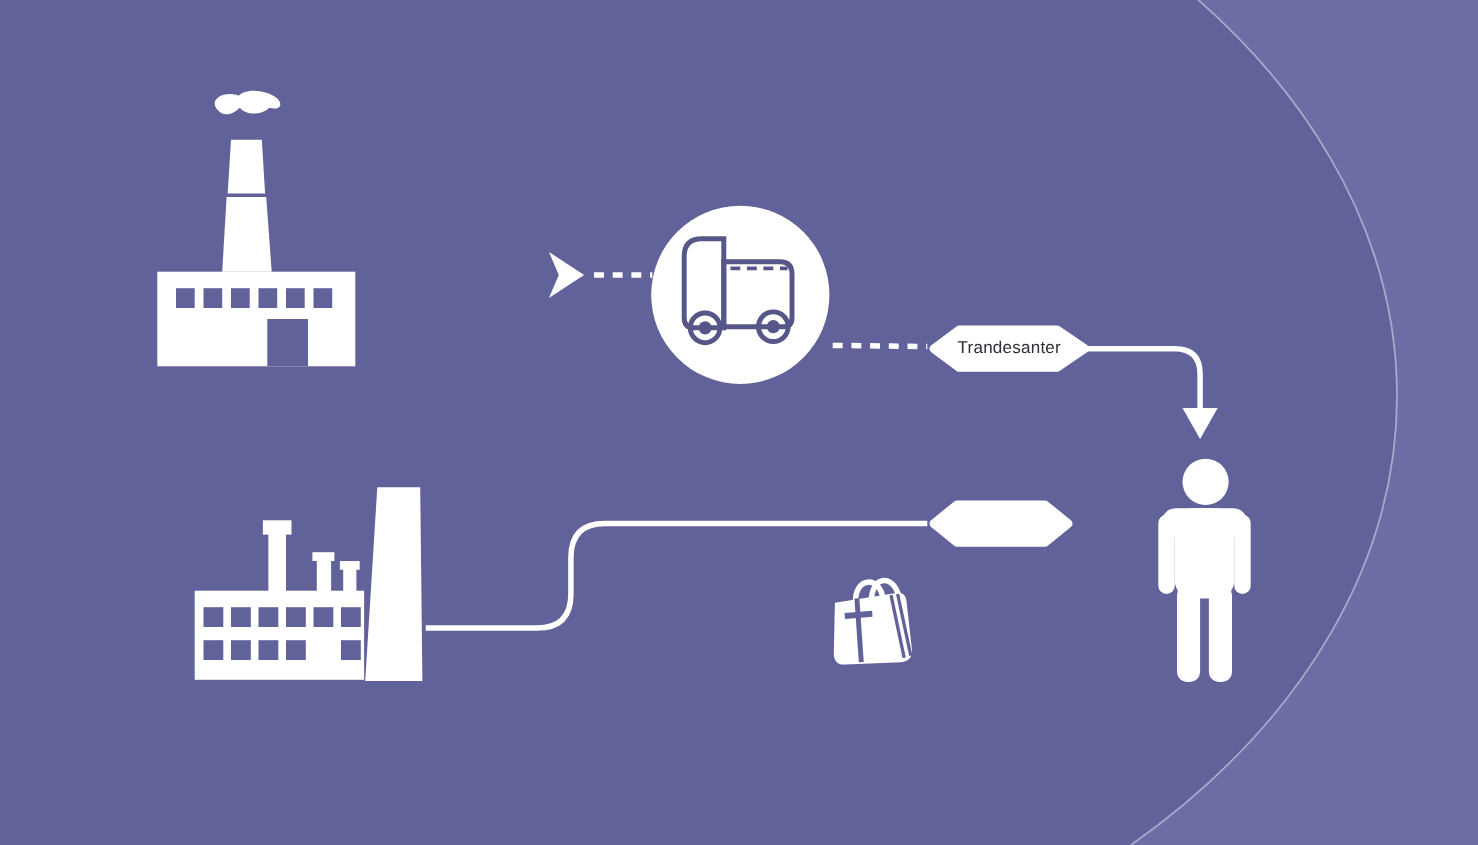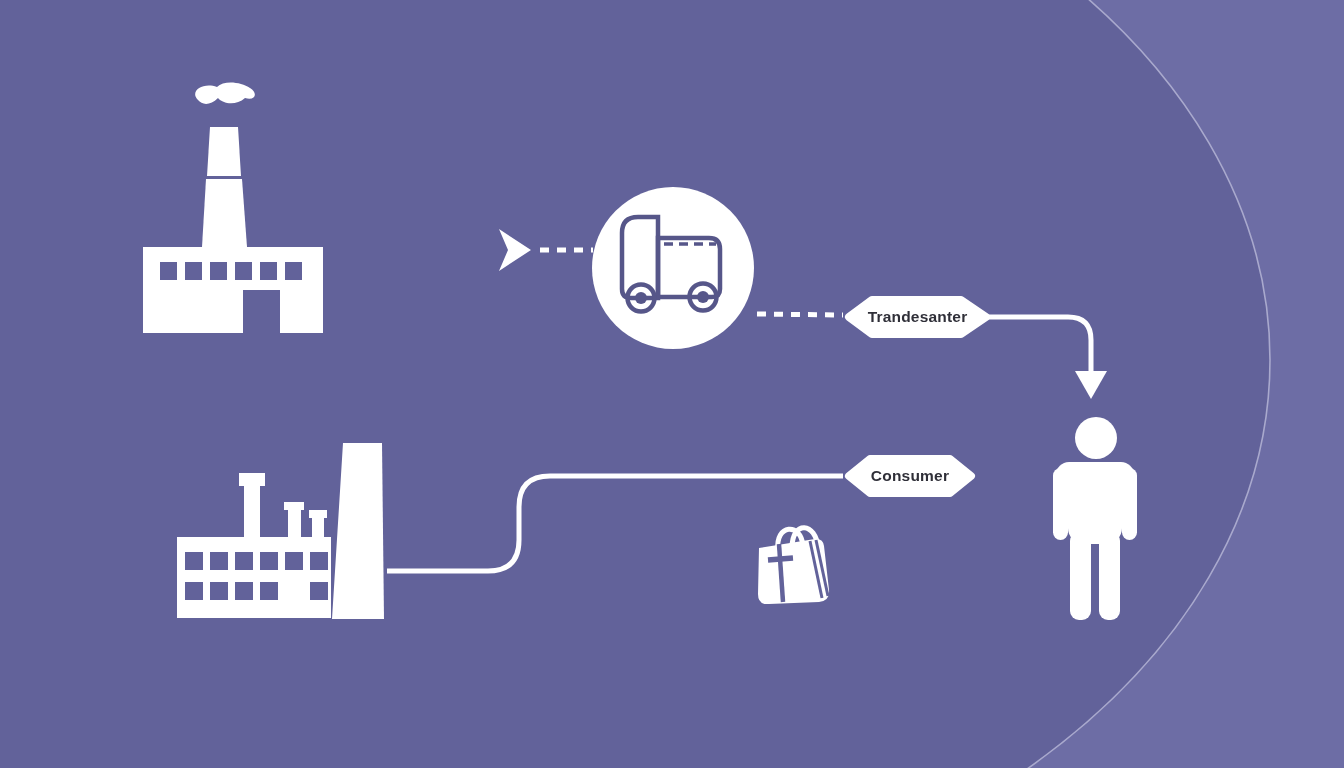--- a/index.html
+++ b/index.html
@@ -12,21 +12,21 @@
   .layer{position:absolute;left:0;top:0;}
   .abs{position:absolute;}
   
   .w-fill{fill:var(--icon_white,#ffffff);}
   .p-fill{fill:var(--bg_inner,#62629a);}
   .t-stroke{stroke:var(--truck_stroke,#565689);fill:none;}
   .t-fill{fill:var(--truck_stroke,#565689);}
   .w-stroke{stroke:var(--icon_white,#ffffff);fill:none;}
   .hex-label{
     position:absolute;display:flex;align-items:center;justify-content:center;
-    color:var(--label_text,#2f2f38);font-size:15.5px;font-weight:700;
+    color:var(--label_text,#2f2f38);font-size:15.5px;font-weight:400;
     letter-spacing:.2px;z-index:3;
   }
 </style>
 </head>
 <body>
 
 <div class="canvas">
 
   <svg class="layer" width="1344" height="768" viewBox="0 0 1344 768">
     <ellipse cx="400" cy="360" rx="870" ry="590" style="fill:var(--bg_inner,#62629a);stroke:var(--arc_line,#a9a9cd);stroke-width:1.6"></ellipse>
@@ -98,23 +98,20 @@
     <polygon class="w-fill" points="1075,371 1107,371 1091,399"></polygon>
 
     <path class="w-stroke" stroke-width="5" d="M387,571 L488,571 Q519,571 519,540 L519,507 Q519,476 550,476 L843,476"></path>
 
     <polygon class="w-fill" style="stroke:var(--icon_white,#fff);stroke-width:8;stroke-linejoin:round" points="849,476 870,459 950,459 971,476 950,493 870,493"></polygon>
   </svg>
 
   <div class="hex-label" style="left:845px;top:297px;width:145px;height:40px">
     <span>Trandesanter</span>
   </div>
-  <div class="hex-label" style="left:845px;top:456px;width:130px;height:40px">
-    <span>Consumer</span>
-  </div>
 
   <svg class="abs" style="left:748px;top:512px;z-index:2" width="100" height="100" viewBox="0 0 100 100">
     <path class="w-stroke" stroke-width="5" d="M30,38 C27,12 53,10 55,34"></path>
     <path class="w-stroke" stroke-width="5" d="M44,36 C44,8 68,10 70,36"></path>
     <path class="w-fill" d="M11,36 L67,27 Q75,26 76,34 L81,78 Q82,89 71,90 L21,92 Q10,93 10,82 Z"></path>
     <g style="stroke:var(--bg_inner,#62629a)" fill="none">
       <path stroke-width="4.5" d="M31,32 L35,90"></path>
       <path stroke-width="5.5" d="M20,48 L45,46"></path>
       <path stroke-width="3" d="M62,29 L74,86"></path>
       <path stroke-width="3" d="M68,28 L80,84"></path>

